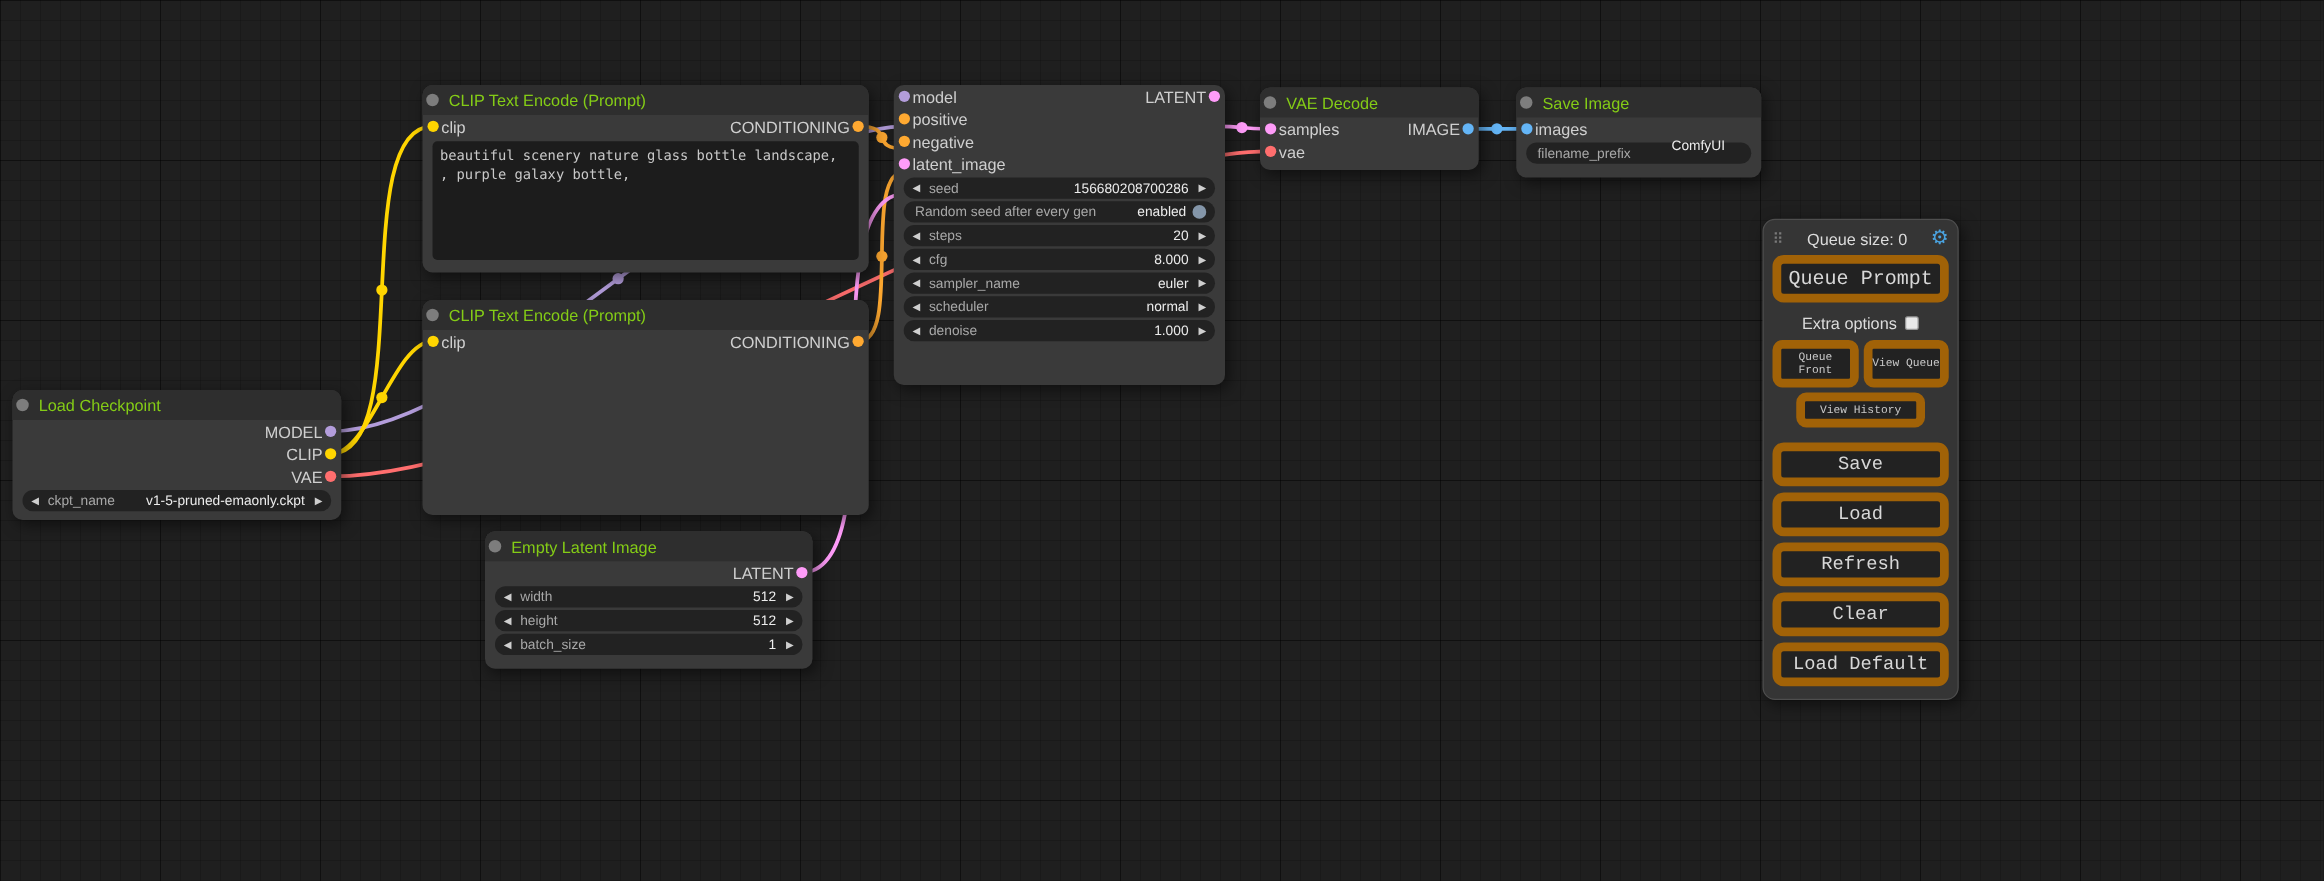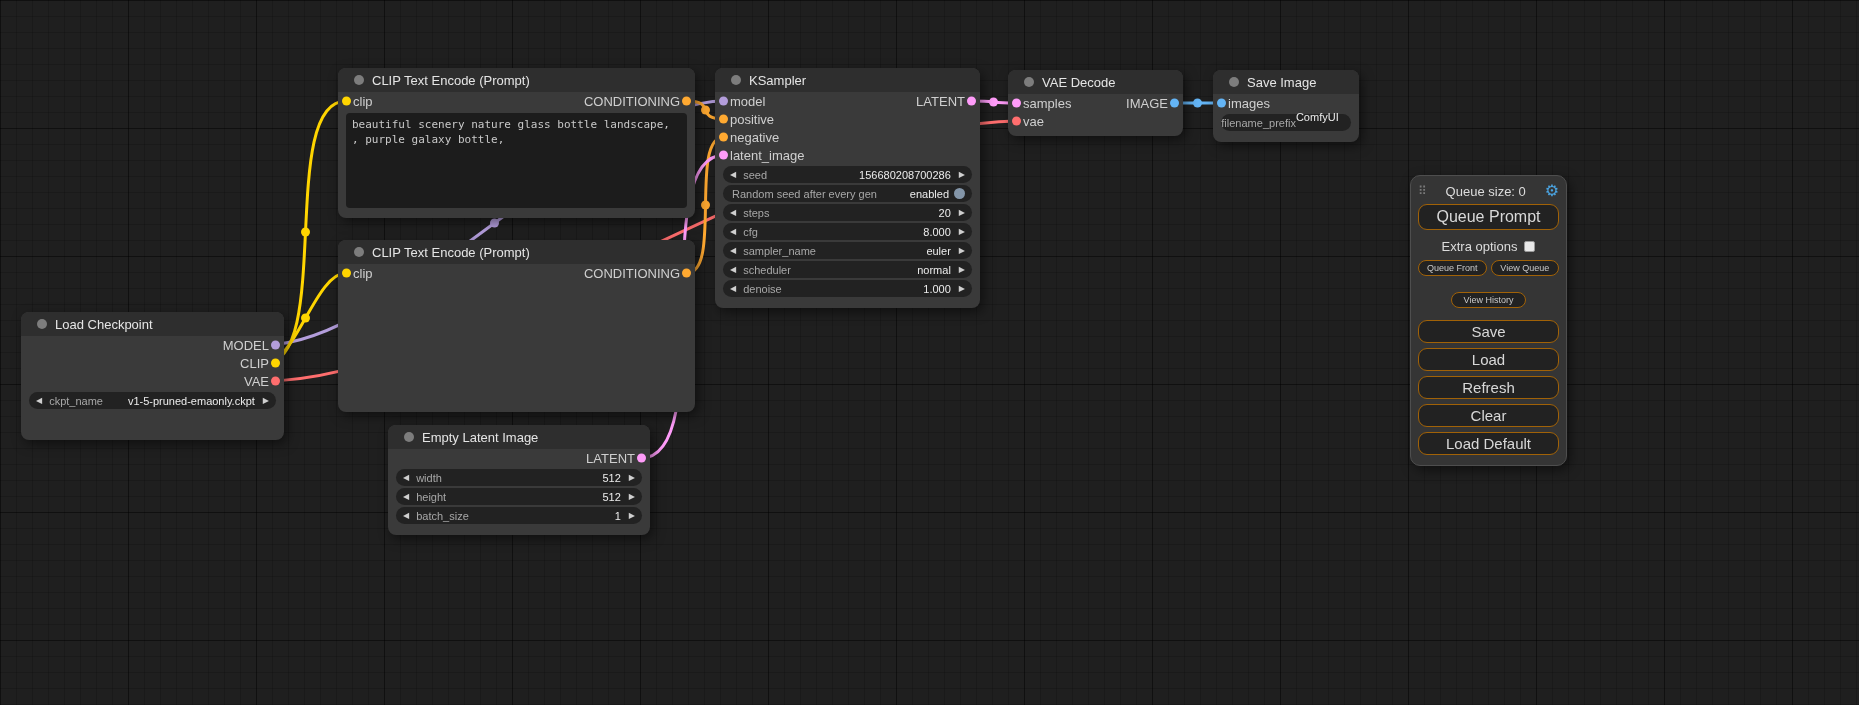--- a/index.html
+++ b/index.html
@@ -10,21 +10,21 @@
     background-image:
       linear-gradient(rgba(0,0,0,0.40) 1px, transparent 1px),
       linear-gradient(90deg, rgba(0,0,0,0.40) 1px, transparent 1px),
       linear-gradient(rgba(0,0,0,0.16) 1px, transparent 1px),
       linear-gradient(90deg, rgba(0,0,0,0.16) 1px, transparent 1px);
     background-size:128px 128px,128px 128px,16px 16px,16px 16px;}
   #links{position:absolute;left:0;top:0;z-index:1;pointer-events:none}
   .node{position:absolute;z-index:2;background:#3a3a3a;border-radius:8px;
     box-shadow:3px 4px 12px rgba(0,0,0,.5);color:#ccc}
   .node-title{height:24px;background:#2e2e2e;border-radius:8px 8px 0 0;
-    display:flex;align-items:center;padding:0 16px;color:#e5e5e5;font-size:13px;cursor:move}
+    display:flex;align-items:center;padding:0 3px;color:#84cc16;font-size:13px;cursor:move}
   .title-dot{width:10px;height:10px;border-radius:50%;background:#7d7d7d;margin-right:8px;flex:0 0 auto}
   .port-row{position:relative;height:18px;display:flex;align-items:center;
     padding:0 15px;font-size:13px;color:#cfcfcf}
   .in-dot,.out-dot{position:absolute;top:50%;transform:translateY(-50%);
     width:9px;height:9px;border-radius:50%;cursor:crosshair}
   .in-dot{left:4px}
   .out-dot{right:4px}
   .out-label{margin-left:auto}
   .widget{height:17px;margin:2px 8px;background:#222;border-radius:9px;
     display:flex;align-items:center;padding:0 7px;font-size:11px;color:#a8a8a8;cursor:pointer}
@@ -38,27 +38,27 @@
     background:#1c1c1c;border:none;border-radius:4px;color:#c9c9c9;
     font-family:"DejaVu Sans Mono",monospace;font-size:11px;line-height:1.4;
     padding:4px 6px;resize:none;outline:none}
   .queue-panel{position:absolute;left:1410px;top:175px;width:157px;z-index:3;
     background:#353535;border:1px solid #4e4e4e;border-radius:10px;
     padding:4px 7px 10px;box-shadow:3px 4px 12px rgba(0,0,0,.5)}
   .qp-header{display:flex;align-items:center;height:22px;color:#dcdcdc;font-size:13px}
   .drag-handle{color:#7a7a7a;font-size:12px;cursor:move}
   .qp-size{flex:1;text-align:center}
   .gear-icon{font-size:16px;cursor:pointer;line-height:1}
-  .btn{display:block;width:100%;background:#222;border:1px solid #a16207;border-radius:9px;
-    color:#d8d8d8;text-align:center;cursor:pointer;font-family:Liberation Sans, sans-serif}
+  .btn{display:block;width:100%;background:#222;border:7px solid #a16207;border-radius:9px;
+    color:#d8d8d8;text-align:center;cursor:pointer;font-family:Liberation Mono, monospace}
   .btn-queue{font-size:16px;padding:3px 0;margin:2px 0 9px}
   .extra-row{display:flex;align-items:center;justify-content:center;gap:7px;
     color:#dcdcdc;font-size:13px;margin-bottom:6px}
   .checkbox{width:11px;height:11px;background:#e9e9e9;border:1px solid #9a9a9a;border-radius:2px;cursor:pointer}
-  .small-row{display:flex;gap:4px;margin-bottom:16px}
+  .small-row{display:flex;gap:4px;margin-bottom:4px}
   .btn-small{font-size:9px;padding:2px 0;border-radius:8px;flex:1;color:#c9c9c9}
   .btn-history{font-size:9px;padding:2px 12px;width:auto;margin:0 auto 12px;border-radius:8px;color:#c9c9c9}
   .btn-big{font-size:15px;padding:2px 0;margin-bottom:5px}
 </style>
 </head>
 <body>
 
 <div id="canvas">
 
   <svg id="links" width="1859" height="705">
@@ -75,21 +75,21 @@
       <path d="M 687 273 C 722.235812747828 273, 688.764187252172 137, 724 137" stroke="#FFA931" stroke-width="3" fill="none"></path>
       <circle cx="705.5" cy="205.00001525878906" r="4.5" fill="#FFA931"></circle>
       <path d="M 641 458 C 719.5405945992262 458, 645.4594054007738 155, 724 155" stroke="#FF9CF9" stroke-width="3" fill="none"></path>
       <circle cx="682.5" cy="306.4999694824219" r="4.5" fill="#FF9CF9"></circle>
       <path d="M 971 101 C 1001 101, 986 103, 1016 103" stroke="#FF9CF9" stroke-width="3" fill="none"></path>
       <circle cx="993.5" cy="102" r="4.5" fill="#FF9CF9"></circle>
       <path d="M 1174 103 C 1204 103, 1191 103, 1221 103" stroke="#64B5F6" stroke-width="3" fill="none"></path>
       <circle cx="1197.5" cy="103" r="4.5" fill="#64B5F6"></circle>
     </svg>
 
-  <div class="node" style="left:21px;top:312px;width:263px;height:128px">
+  <div class="node" style="left:10px;top:312px;width:263px;height:104px">
     <div class="node-title">
       <span class="title-dot"></span>
       <span>Load Checkpoint</span>
     </div>
     <div class="port-row">
       <span class="out-label">MODEL</span>
       <span class="out-dot" style="background: rgb(179, 157, 219);"></span>
     </div>
     <div class="port-row">
       <span class="out-label">CLIP</span>
@@ -157,24 +157,20 @@
     </div>
     <div class="widget">
       <span class="warr">◀</span>
       <span class="wlabel">batch_size</span>
       <span class="wvalue">1</span>
       <span class="warr">▶</span>
     </div>
   </div>
 
   <div class="node" style="left:715px;top:68px;width:265px;height:240px">
-    <div class="node-title">
-      <span class="title-dot"></span>
-      <span>KSampler</span>
-    </div>
     <div class="port-row">
       <span class="in-dot" style="background: rgb(179, 157, 219);"></span>
       <span>model</span>
       <span class="out-label">LATENT</span>
       <span class="out-dot" style="background: rgb(255, 156, 249);"></span>
     </div>
     <div class="port-row">
       <span class="in-dot" style="background: rgb(255, 169, 49);"></span>
       <span>positive</span>
     </div>
@@ -239,21 +235,21 @@
       <span>samples</span>
       <span class="out-label">IMAGE</span>
       <span class="out-dot" style="background: rgb(100, 181, 246);"></span>
     </div>
     <div class="port-row">
       <span class="in-dot" style="background: rgb(255, 110, 110);"></span>
       <span>vae</span>
     </div>
   </div>
 
-  <div class="node" style="left:1213px;top:70px;width:146px;height:72px">
+  <div class="node" style="left:1213px;top:70px;width:196px;height:72px">
     <div class="node-title">
       <span class="title-dot"></span>
       <span>Save Image</span>
     </div>
     <div class="port-row">
       <span class="in-dot" style="background: rgb(100, 181, 246);"></span>
       <span>images</span>
     </div>
     <div class="widget widget-plain">
       <span class="wlabel" style="margin-left:2px">filename_prefix</span>

